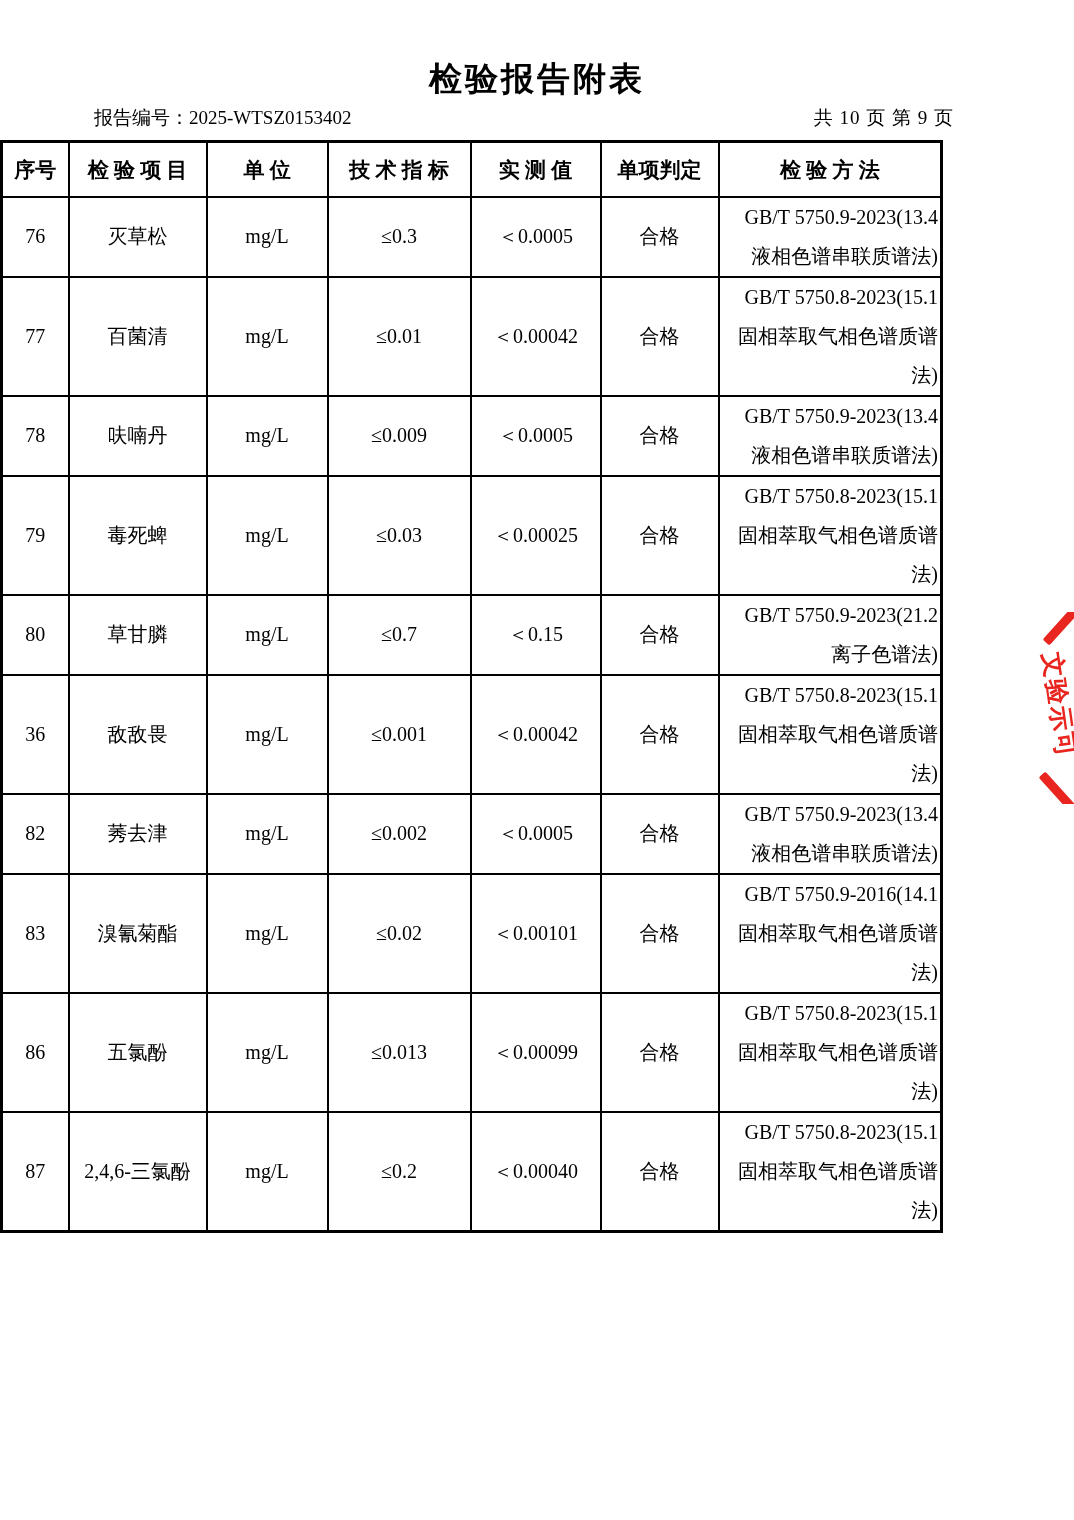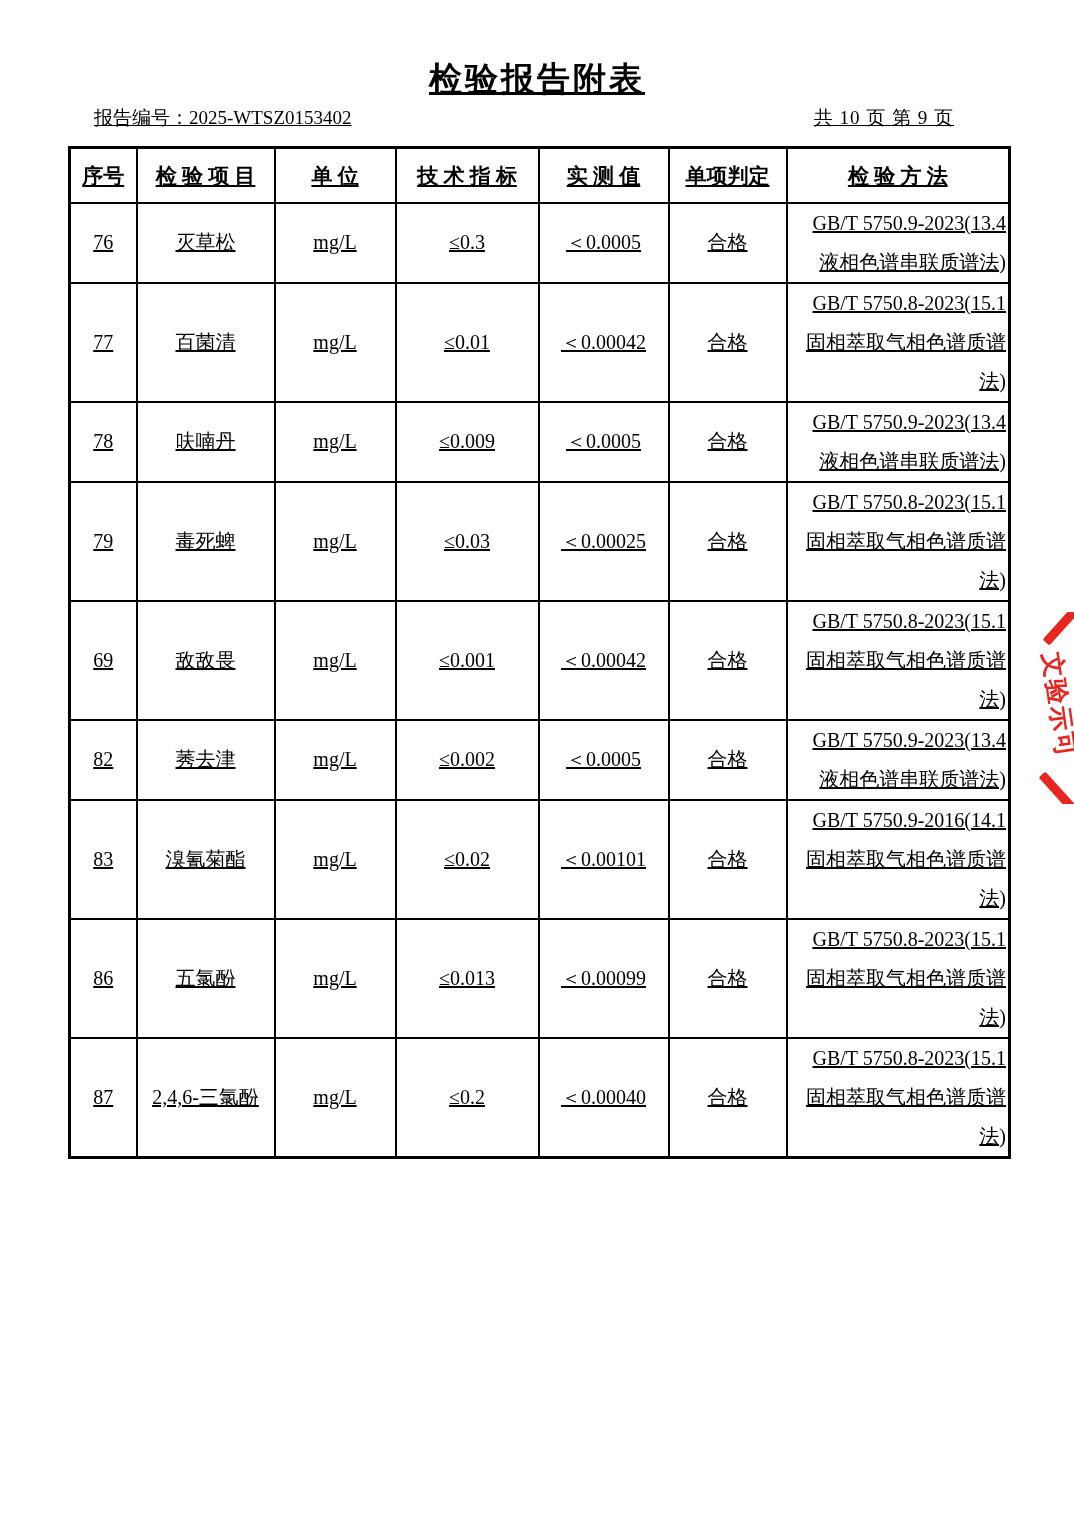--- a/index.html
+++ b/index.html
@@ -10,44 +10,42 @@
     background: #ffffff;
     color: #000;
     font-family: "Liberation Serif", "DejaVu Serif", serif;
     overflow: hidden;
     position: relative;
   }
   .page {
     position: relative;
     width: 1074px; height: 1108px;
     background: #fff;
-    text-decoration: underline;
   }
   .title {
     margin: 0;
     padding-top: 60px;
     text-align: center;
     font-size: 33px;
     font-weight: bold;
     letter-spacing: 3px;
     line-height: 1.2;
   }
   .meta {
     display: flex;
     justify-content: space-between;
     align-items: flex-end;
-    margin: 6px 120px 16px 94px;
+    margin: 6px 120px 10px 94px;
     font-size: 19px;
     line-height: 1.3;
   }
   .meta-right { letter-spacing: 1px; }
   table.report {
     border-collapse: collapse;
     table-layout: fixed;
-    margin-left: 68px;
     width: 940px;
     border: 3px solid #000;
   }
   table.report th, table.report td {
     border: 2px solid #000;
     text-align: center;
     vertical-align: middle;
     padding: 0 2px;
     font-size: 20px;
     overflow: hidden;
@@ -167,22 +165,34 @@
           <td>mg/L</td>
           <td>≤0.03</td>
           <td>＜0.00025</td>
           <td>合格</td>
           <td class="method">
             <div>GB/T 5750.8-2023(15.1</div>
             <div>固相萃取气相色谱质谱</div>
             <div>法)</div>
           </td>
         </tr>
-        <tr class="r3">
-          <td>69</td>
+        <tr class="r2">
+          <td>80</td>
+          <td>草甘膦</td>
+          <td>mg/L</td>
+          <td>≤0.7</td>
+          <td>＜0.15</td>
+          <td>合格</td>
+          <td class="method">
+            <div>GB/T 5750.9-2023(21.2</div>
+            <div>离子色谱法)</div>
+          </td>
+        </tr>
+        <tr class="r3">
+          <td>36</td>
           <td>敌敌畏</td>
           <td>mg/L</td>
           <td>≤0.001</td>
           <td>＜0.00042</td>
           <td>合格</td>
           <td class="method">
             <div>GB/T 5750.8-2023(15.1</div>
             <div>固相萃取气相色谱质谱</div>
             <div>法)</div>
           </td>

